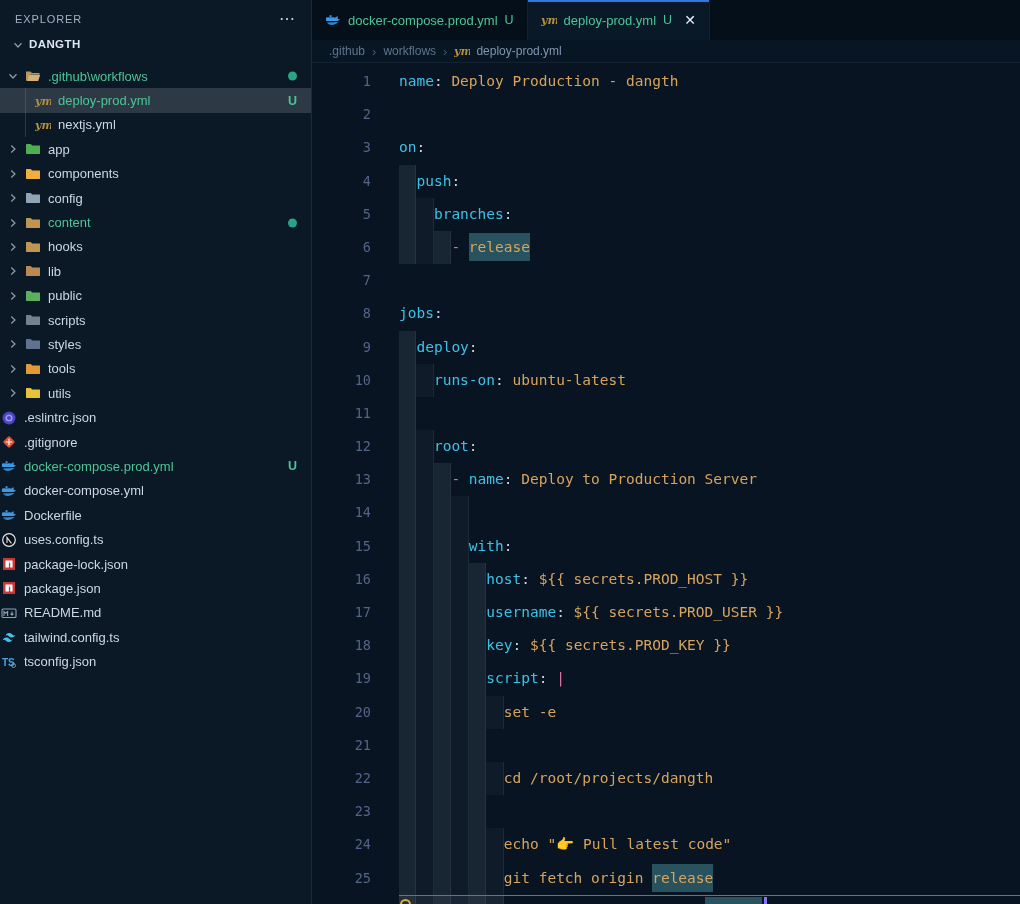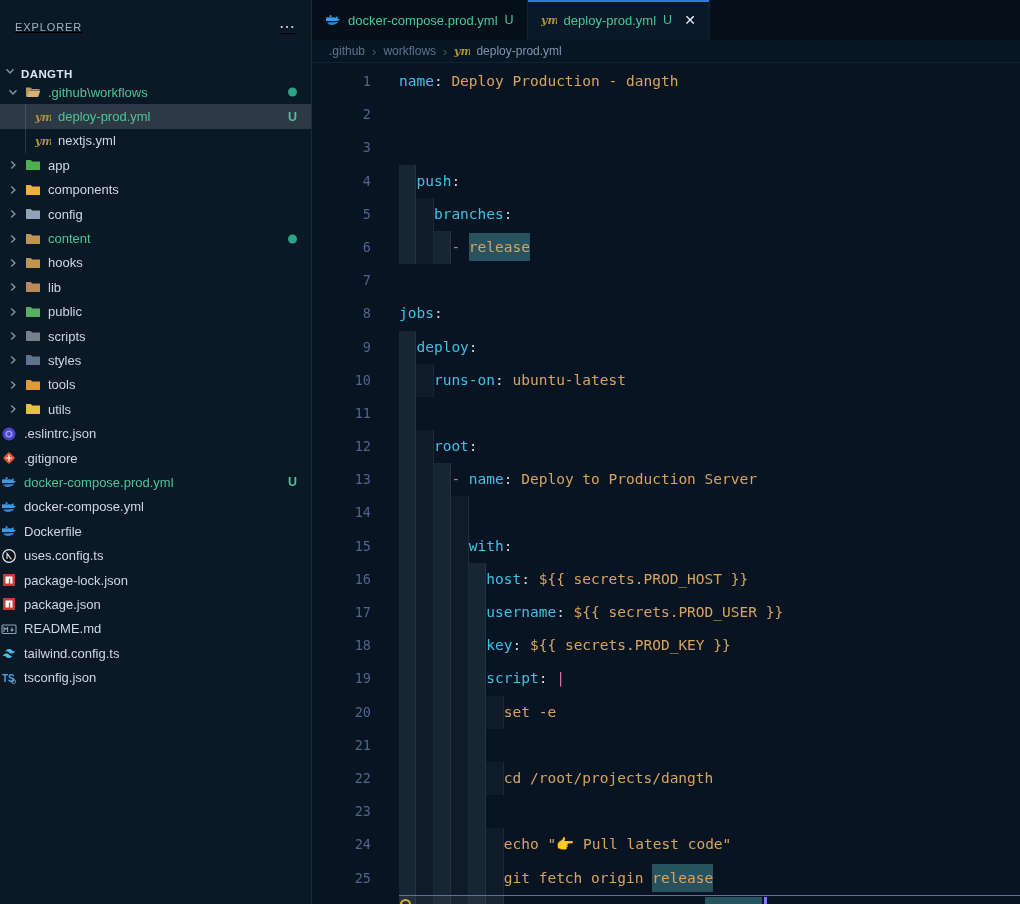--- a/index.html
+++ b/index.html
@@ -2,24 +2,24 @@
 <html><head>
 <meta charset="utf-8">
 <style>
   html,body{margin:0;padding:0;background:#081421;}
   #app{position:relative;width:1020px;height:904px;overflow:hidden;display:flex;
        font-family:"Liberation Sans",sans-serif;background:#081421;}
 
   
   .sidebar{width:312px;min-width:312px;height:100%;background:#0b1826;
            border-right:1px solid #1c2b3b;box-sizing:border-box;}
-  .sb-header{height:38px;display:flex;align-items:center;justify-content:space-between;padding:8px 15px;text-decoration:underline;}
+  .sb-header{height:38px;display:flex;align-items:center;justify-content:space-between;padding:0 15px;}
   .sb-title{font-size:11px;color:#a4b2c2;letter-spacing:.9px;}
   .sb-more{color:#c9d4df;font-size:16px;letter-spacing:1px;cursor:pointer;line-height:10px;}
-  .root-row{height:26px;display:flex;align-items:flex-end;gap:4px;padding-left:3px;
+  .root-row{height:26px;display:flex;align-items:flex-start;gap:4px;padding-left:11px;
             color:#dde7f2;font-weight:bold;font-size:11.5px;letter-spacing:.4px;cursor:pointer;}
   .tree{position:relative;}
   .trow{height:24.4px;display:flex;align-items:center;position:relative;font-size:13px;
         color:#cdd7e1;cursor:pointer;box-sizing:border-box;}
   .trow.selected{background:#2e3946;}
   .trow .chev{width:18px;margin-left:6px;flex:none;display:flex;align-items:center;}
   .trow.nochev{}
   .trow.lvl1{padding-left:34px;}
   .trow .ficon{width:17px;height:16px;margin-right:7px;flex:none;display:flex;align-items:center;justify-content:center;}
   .trow .lbl{white-space:nowrap;}
@@ -436,20 +436,21 @@
         <div class="cline">
           <div class="gutter">1</div>
           <div class="ccontent"><span><span class="tk key">name</span><span class="tk punct">:</span><span class="tk str"> Deploy Production - dangth</span></span></div>
         </div>
         <div class="cline">
           <div class="gutter">2</div>
           <div class="ccontent"><span></span></div>
         </div>
         <div class="cline">
           <div class="gutter">3</div>
+          <div class="ccontent"><span><span class="tk key">on</span><span class="tk punct">:</span></span></div>
         </div>
         <div class="cline">
           <div class="gutter">4</div>
           <div class="ccontent"><div class="strip a" style="left: 0px;"></div><span>  <span class="tk key">push</span><span class="tk punct">:</span></span></div>
         </div>
         <div class="cline">
           <div class="gutter">5</div>
           <div class="ccontent"><div class="strip a" style="left: 0px;"></div><div class="strip b" style="left: 17.46px;"></div><span>    <span class="tk key">branches</span><span class="tk punct">:</span></span></div>
         </div>
         <div class="cline">

